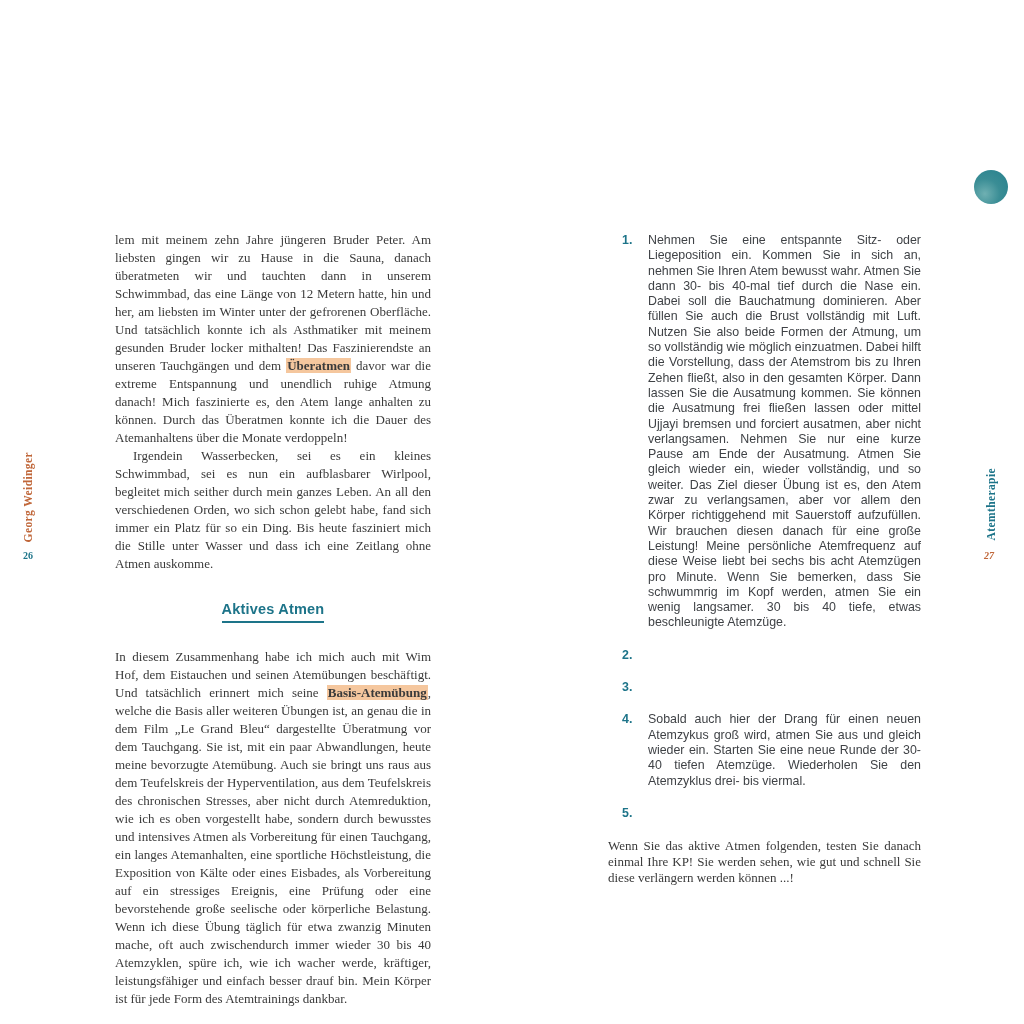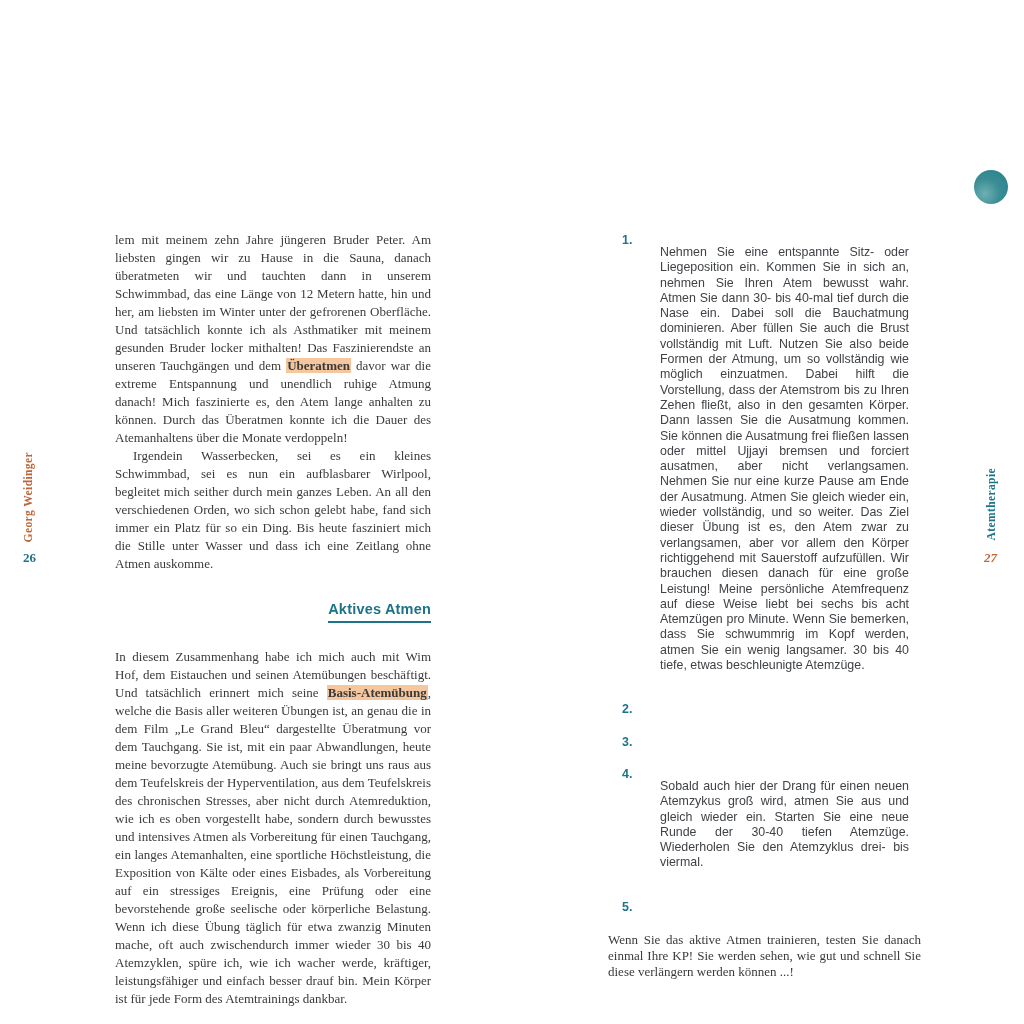--- a/index.html
+++ b/index.html
@@ -11,55 +11,55 @@
     position:absolute;left:115px;top:231px;width:316px;
     font-family:"Liberation Serif","DejaVu Serif",serif;
     font-size:13px;line-height:18px;color:var(--body);
     text-align:justify;hyphens:auto;-webkit-hyphens:auto;
   }
   .para{margin:0;}
   .para.indent{text-indent:18px;}
   .hl{background:var(--highlight);font-weight:bold;padding:0 1px;}
 
   .section-heading{
-    margin:27px 0 25px 0;text-align:right;
+    margin:27px 0 25px 0;text-align:center;
     font-family:"Liberation Sans","DejaVu Sans",sans-serif;
     font-size:14.5px;font-weight:bold;color:var(--teal);letter-spacing:.2px;
   }
   .heading-text{display:inline-block;border-bottom:2px solid var(--teal);padding-bottom:3px;}
 
   
   .right-col{
     position:absolute;left:608px;top:233px;width:313px;
     font-family:"Liberation Sans","DejaVu Sans",sans-serif;
     font-size:12.4px;line-height:15.3px;color:#3f4246;
   }
   .list-row{display:flex;margin:0 0 17px 0;}
   .list-num{
     width:40px;flex:0 0 40px;box-sizing:border-box;padding-left:14px;
     color:var(--teal);font-weight:bold;
   }
-  .item-text{flex:1;text-align:justify;hyphens:auto;-webkit-hyphens:auto;margin:12px;}
+  .item-text{flex:1;text-align:justify;hyphens:auto;-webkit-hyphens:auto;margin:0;}
   .closing{
     margin:1px 0 0 0;text-align:justify;hyphens:auto;-webkit-hyphens:auto;
     font-family:"Liberation Serif","DejaVu Serif",serif;
     font-size:13px;line-height:16px;color:var(--body);
   }
 
   
   .v-label{
     position:absolute;writing-mode:vertical-rl;transform:rotate(180deg);
     font-family:"Liberation Serif","DejaVu Serif",serif;
     font-size:11.5px;font-weight:bold;letter-spacing:.4px;white-space:nowrap;
   }
   .v-label.author{left:22px;top:452px;color:var(--orange);}
   .v-label.chapter{left:985px;top:468px;color:var(--teal);}
   .folio{
     position:absolute;font-family:"Liberation Serif","DejaVu Serif",serif;
-    font-size:13px;font-weight:bold;
+    font-size:10px;font-weight:bold;
   }
   .folio.left{left:23px;top:550px;color:var(--teal);}
   .folio.right{left:984px;top:550px;color:var(--orange);font-style:italic;}
 
   
   .dot{
     position:absolute;left:974px;top:170px;width:34px;height:34px;border-radius:50%;
     background:radial-gradient(circle at 32% 70%, #6fb0b2 0%, #3a8d95 45%, #27808d 100%);
   }
 </style>
@@ -89,21 +89,21 @@
     <div class="list-row">
       <span class="list-num">3.</span>
     </div>
     <div class="list-row">
       <span class="list-num">4.</span>
       <p class="item-text">Sobald auch hier der Drang für einen neuen Atemzykus groß wird, atmen Sie aus und gleich wieder ein. Starten Sie eine neue Runde der 30-40 tiefen Atemzüge. Wiederholen Sie den Atemzyklus drei- bis viermal.</p>
     </div>
     <div class="list-row">
       <span class="list-num">5.</span>
     </div>
-    <p class="closing">Wenn Sie das aktive Atmen trainieren, testen Sie danach einmal Ihre KP! Sie werden sehen, wie gut und schnell Sie diese verlängern werden können ...!</p>
+    <p class="closing">Wenn Sie das aktive Atmen folgenden, testen Sie danach einmal Ihre KP! Sie werden sehen, wie gut und schnell Sie diese verlängern werden können ...!</p>
   </div>
 
   <div class="v-label chapter">Atemtherapie</div>
   <div class="folio right">27</div>
 
   <div class="dot"></div>
 
 </div>
 
 </body></html>

